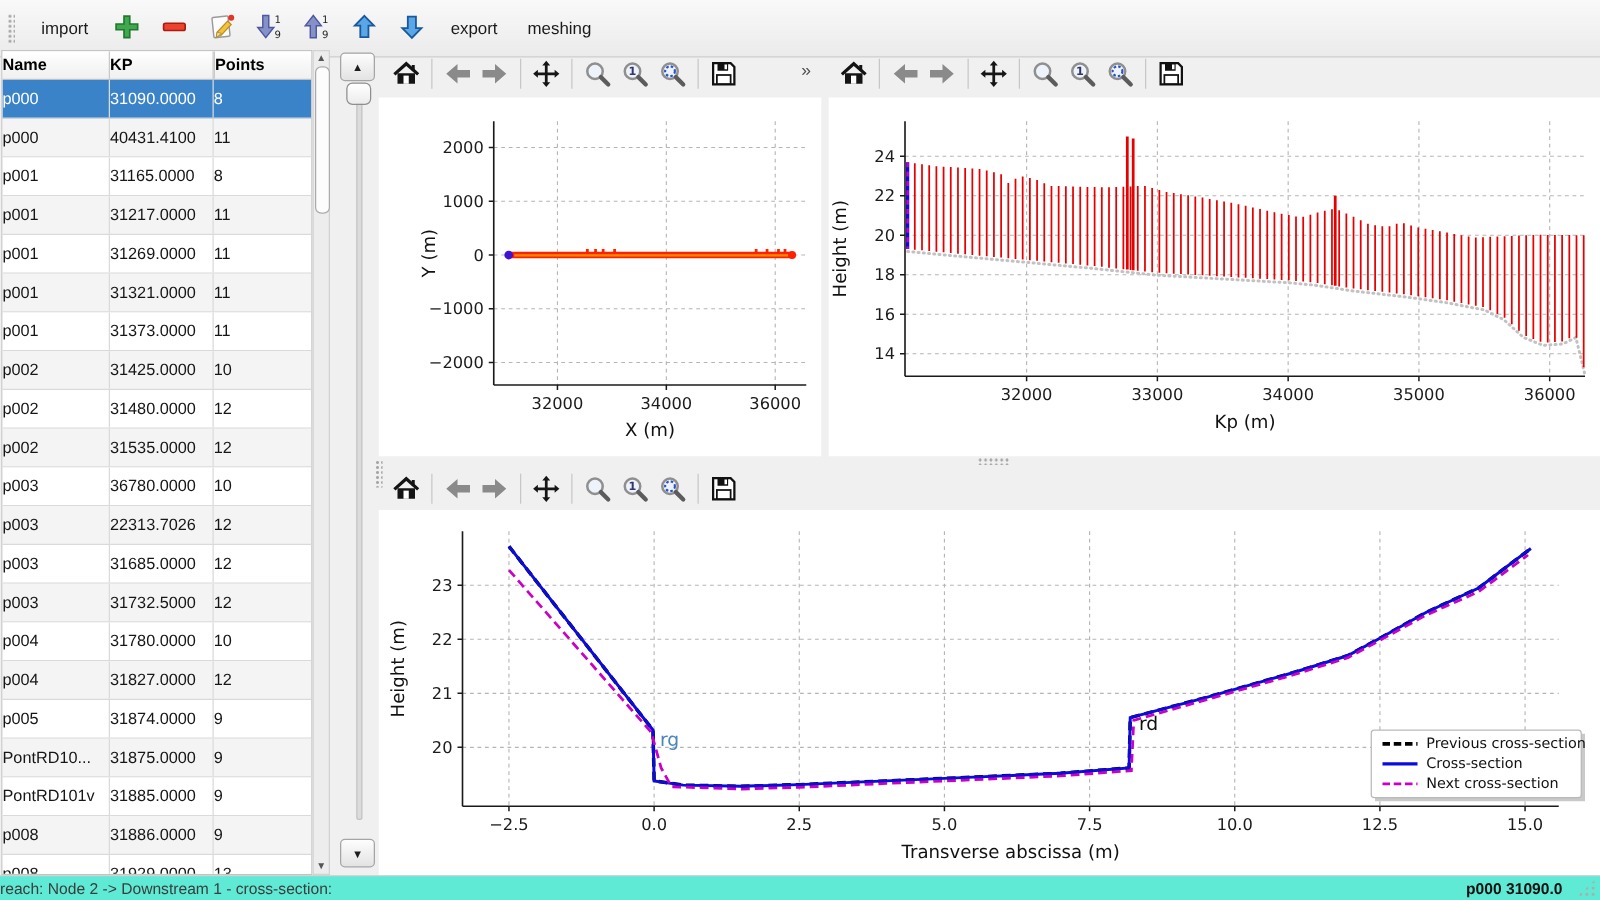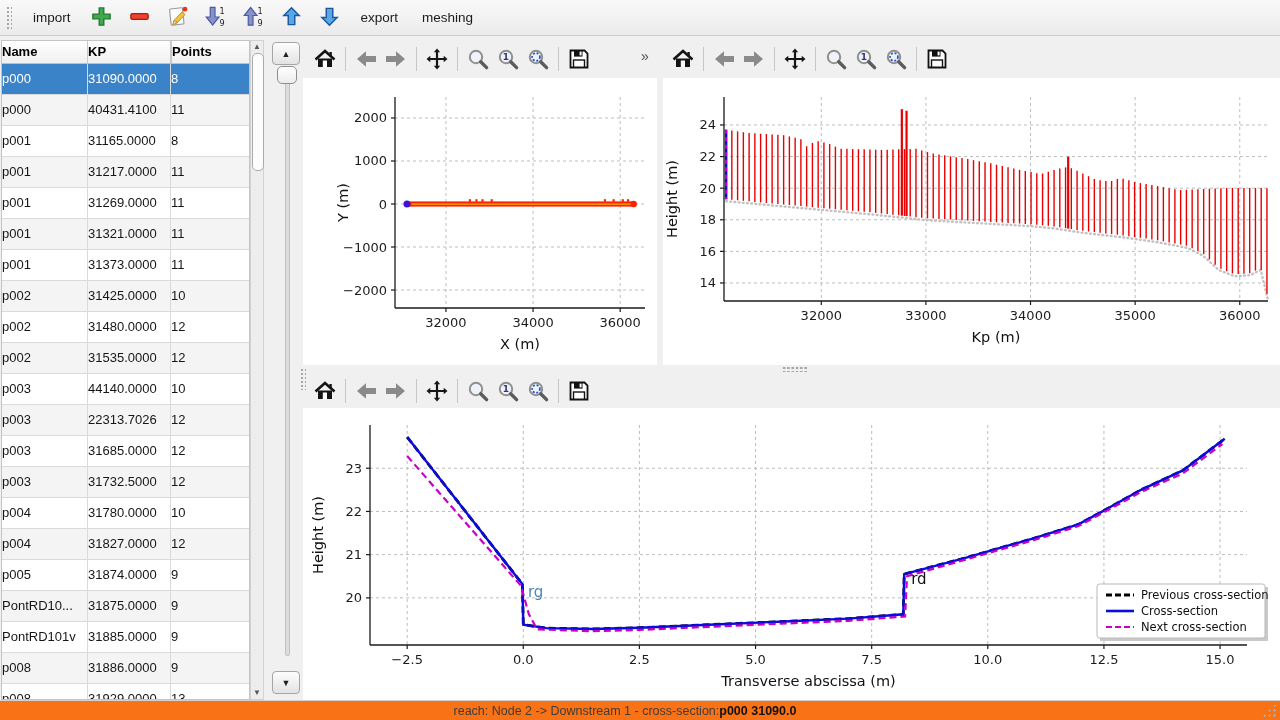--- a/index.html
+++ b/index.html
@@ -2,21 +2,21 @@
 <html><head>
 <meta charset="utf-8">
 <style>
   html,body{margin:0;padding:0}
   body{width:1280px;height:720px;position:relative;overflow:hidden;
        background:#f0f0f0;font-family:"Liberation Sans","DejaVu Sans",sans-serif;
        -webkit-font-smoothing:antialiased}
   .abs{position:absolute}
 
   
-  .appbar{left:0;top:0;width:1280px;height:36px;box-sizing:border-box;
+  .appbar{left:0;top:0;width:1280px;height:46px;box-sizing:border-box;
           background:linear-gradient(#f9f9f9,#ebebeb);border-bottom:1px solid #cdcdcd;
           display:flex;align-items:center;padding-left:6px;gap:2px}
   .grip-v{width:6px;height:24px;margin-right:8px;
           background-image:radial-gradient(circle,#a6a6a6 1px,transparent 1.3px);
           background-size:4px 4px}
   .tbtn{font-size:13.5px;color:#1b1b1b;padding:5px 11px;border-radius:3px;background:none;border:none;
         font-family:inherit}
   .ibtn{width:36px;height:32px;display:flex;align-items:center;justify-content:center;background:none;border:none;padding:0}
 
   
@@ -54,22 +54,22 @@
   .mplbtn{width:30px;height:30px;display:flex;align-items:center;justify-content:center;
           background:none;border:none;padding:0}
   .mplsep{width:1px;height:24px;background:#c7c7c7;margin:0 5px}
   .overflow{font-size:14px;color:#4e4e4e}
   .grip-h{width:26px;height:6px;background-image:radial-gradient(circle,#a6a6a6 1px,transparent 1.3px);
           background-size:4.3px 4px}
   svg.chart{display:block}
   svg text{font-family:"DejaVu Sans","Liberation Sans",sans-serif}
 
   
-  .statusbar{left:0;top:700px;width:1280px;height:20px;box-sizing:border-box;background:#f97316;
-             border-top:1px solid #d3d3d3;display:flex;justify-content:center;align-items:center;
+  .statusbar{left:0;top:700px;width:1280px;height:20px;box-sizing:border-box;background:#5eead4;
+             border-top:1px solid #d3d3d3;display:flex;justify-content:space-between;align-items:center;
              padding-right:30px;font-size:12.5px;color:#3c3c3c}
   .statusbar b{color:#111}
   .resize-grip{right:3px;bottom:3px;width:15px;height:14px;
                background-image:radial-gradient(circle,#adadad 1px,transparent 1.3px);
                background-size:5px 5px;clip-path:polygon(100% 0,100% 100%,0 100%)}
 </style>
 </head>
 <body>
 
 <div class="abs appbar">
@@ -173,21 +173,21 @@
         <div class="td c1">31480.0000</div>
         <div class="td c2">12</div>
       </div>
       <div class="trow">
         <div class="td c0">p002</div>
         <div class="td c1">31535.0000</div>
         <div class="td c2">12</div>
       </div>
       <div class="trow">
         <div class="td c0">p003</div>
-        <div class="td c1">44140.0000</div>
+        <div class="td c1">36780.0000</div>
         <div class="td c2">10</div>
       </div>
       <div class="trow">
         <div class="td c0">p003</div>
         <div class="td c1">22313.7026</div>
         <div class="td c2">12</div>
       </div>
       <div class="trow">
         <div class="td c0">p003</div>
         <div class="td c1">31685.0000</div>

